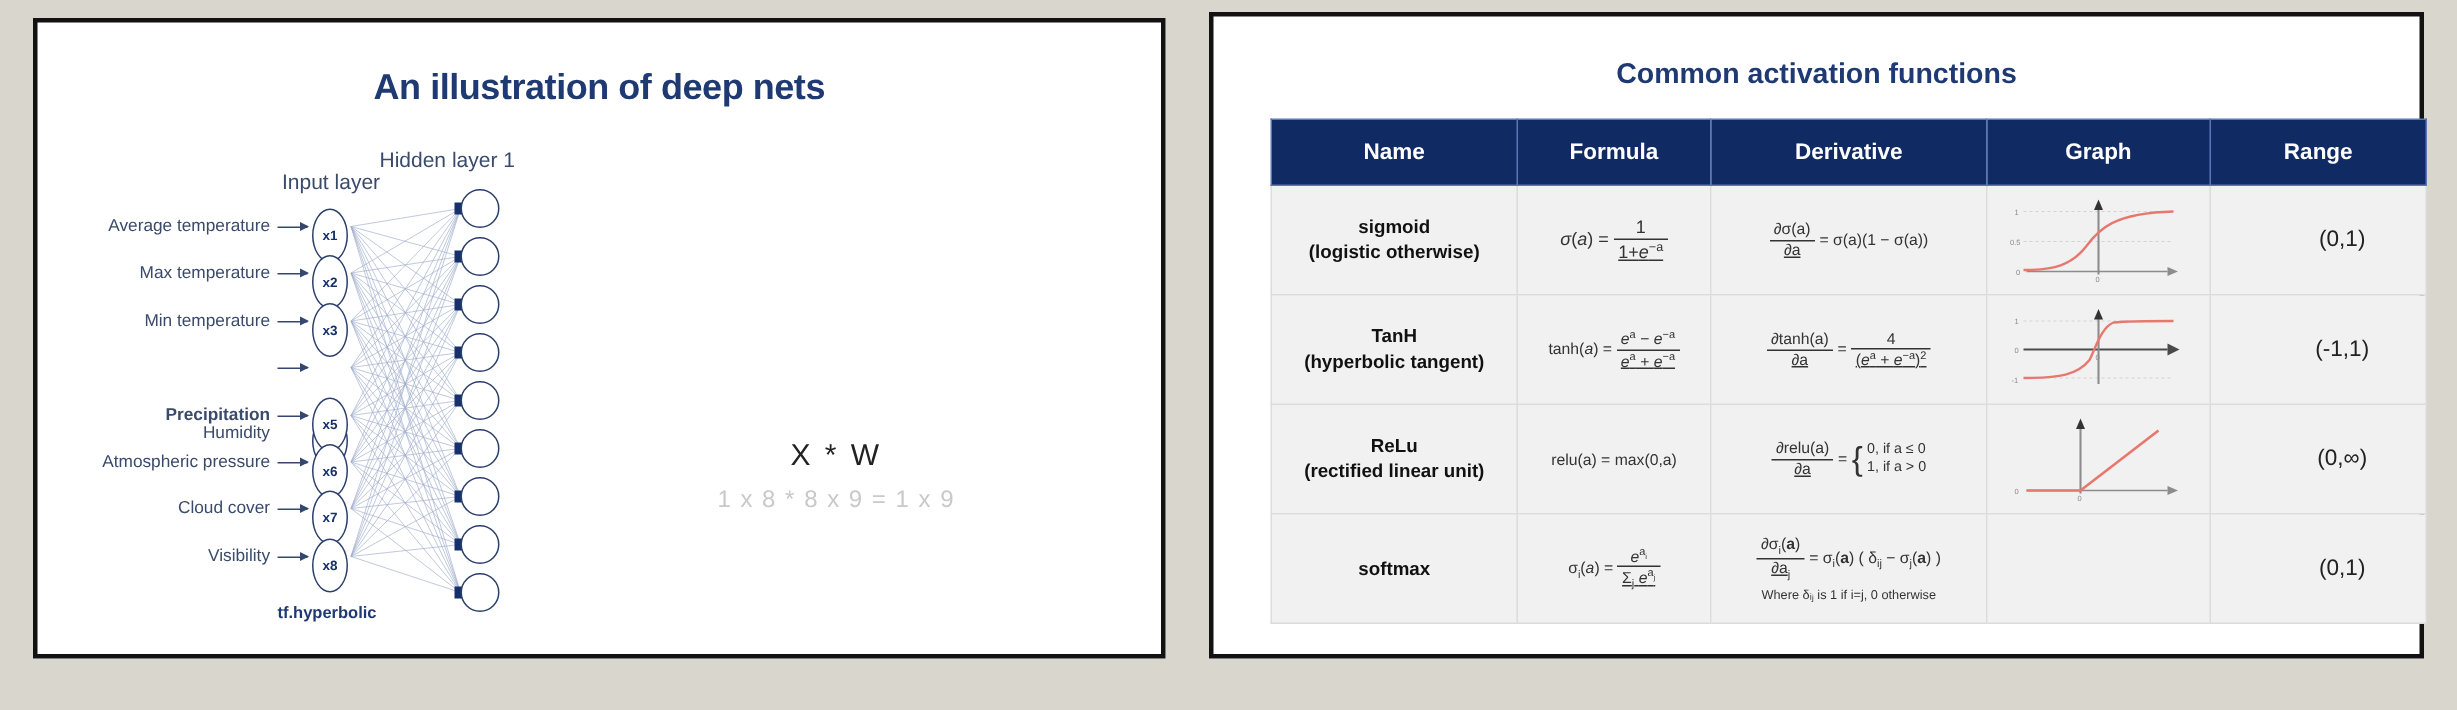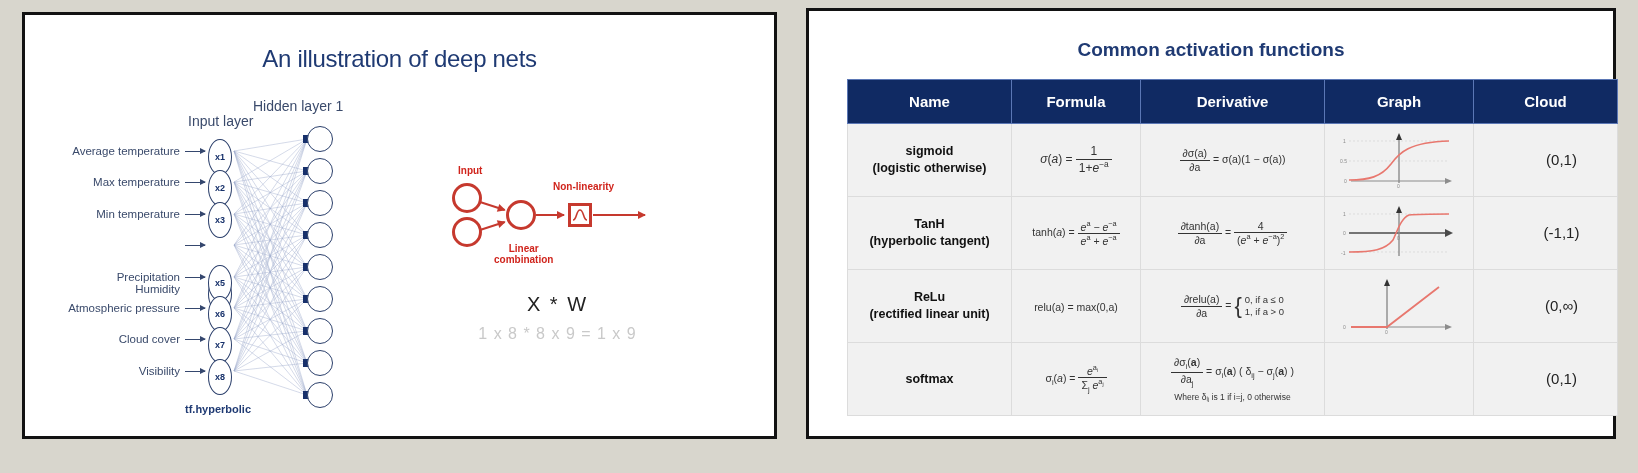--- a/index.html
+++ b/index.html
@@ -16,21 +16,21 @@
     border:3px solid #121212;
     box-sizing:border-box;
   }
   #slide-left{left:22px;top:12px;width:755px;height:427px;}
   #slide-right{left:806px;top:8px;width:810px;height:431px;}
 
   
   .left-title{
     position:absolute;left:0;top:30px;width:100%;
     text-align:center;
-    color:#1f3a73;font-size:24px;font-weight:normal;
+    color:#1f3a73;font-size:24px;font-weight:bold;
     letter-spacing:-0.3px;
   }
   .nn{position:absolute;left:0;top:0;width:420px;height:427px;}
   .lbl{
     position:absolute;text-align:right;
     color:#3a4a6b;font-size:11.5px;white-space:nowrap;
   }
   .layer-cap{
     position:absolute;color:#3a4a6b;font-size:14px;white-space:nowrap;
   }
@@ -106,21 +106,21 @@
   .c-graph{width:140px;}
   .c-range{width:135px;}
   .fname{font-size:12.5px;font-weight:bold;color:#111;line-height:1.35;}
   .formula{font-size:12px;color:#333;}
   .deriv{font-size:10.5px;color:#333;}
   .note{font-size:8.5px;color:#333;margin-top:3px;}
   .range{font-size:15px;color:#222;margin-left:32px;}
 
   .frac{display:inline-block;vertical-align:middle;text-align:center;line-height:1.15;}
   .frac .num{display:block;border-bottom:1px solid #333;padding:0 3px;}
-  .frac .den{display:block;padding:0 3px;}
+  .frac .den{display:block;padding:0 3px;text-decoration:underline;}
   .it{font-style:italic;}
   sub{font-size:0.7em;}
   sup{font-size:0.7em;}
 
   .gwrap{position:relative;width:120px;height:58px;margin:0 auto;}
   .gwrap svg{display:block;}
   .gtick{font-size:5px;fill:#8a8a8a;font-family:"Liberation Sans", sans-serif;}
 </style>
 </head>
 <body>
@@ -131,21 +131,21 @@
 
   <div class="nn">
 
     <div class="layer-cap" style="left:163px;top:98px;">Input layer</div>
     <div class="layer-cap" style="left:228px;top:83px;">Hidden layer 1</div>
 
     <div class="lbl" style="left:0px;top:130px;width:155px;">Average temperature</div>
     <div class="lbl" style="left:0px;top:161px;width:155px;">Max temperature</div>
     <div class="lbl" style="left:0px;top:193px;width:155px;">Min temperature</div>
     <div class="lbl" style="left:0px;top:224px;width:155px;margin-top:44px;">Humidity</div>
-    <div class="lbl" style="left:0px;top:256px;width:155px;">Precipitation</div>
+    <div class="lbl" style="left:0px;top:256px;width:155px;font-weight:bold;">Precipitation</div>
     <div class="lbl" style="left:0px;top:287px;width:155px;">Atmospheric pressure</div>
     <div class="lbl" style="left:0px;top:318px;width:155px;">Cloud cover</div>
     <div class="lbl" style="left:0px;top:350px;width:155px;">Visibility</div>
 
     <div class="arrow-in" style="left:160px;top:136px;width:20px;"></div>
     <div class="arrow-in" style="left:160px;top:167px;width:20px;"></div>
     <div class="arrow-in" style="left:160px;top:199px;width:20px;"></div>
     <div class="arrow-in" style="left:160px;top:230px;width:20px;"></div>
     <div class="arrow-in" style="left:160px;top:262px;width:20px;"></div>
     <div class="arrow-in" style="left:160px;top:293px;width:20px;"></div>
@@ -255,56 +255,36 @@
     <div class="hnode" style="left:282px;top:207px;"></div>
     <div class="hnode" style="left:282px;top:239px;"></div>
     <div class="hnode" style="left:282px;top:271px;"></div>
     <div class="hnode" style="left:282px;top:303px;"></div>
     <div class="hnode" style="left:282px;top:335px;"></div>
     <div class="hnode" style="left:282px;top:367px;"></div>
 
     <div class="tfph">tf.hyperbolic</div>
   </div>
 
-  <div class="neuron">
-    <div class="rlabel" style="left:8px;top:0px;">Input</div>
-    <div class="rcircle" style="left:2px;top:18px;"></div>
-    <div class="rcircle" style="left:2px;top:52px;"></div>
-    <div class="rcircle" style="left:56px;top:35px;"></div>
-    <div class="rline" style="left:30px;top:36px;width:26px;transform:rotate(18deg);transform-origin:left center;"></div>
-    <div class="rline" style="left:30px;top:64px;width:26px;transform:rotate(-18deg);transform-origin:left center;"></div>
-    <div class="rline" style="left:86px;top:49px;width:28px;"></div>
-    <div class="rbox" style="left:118px;top:38px;">
-      <svg width="18" height="18" viewBox="0 0 18 18">
-        <path d="M2 14 C6 14 5 4 9 4 C13 4 12 14 16 14" stroke="#c6392e" stroke-width="1.6" fill="none"></path>
-      </svg>
-    </div>
-    <div class="rline" style="left:143px;top:49px;width:52px;"></div>
-    <div class="rlabel" style="left:103px;top:16px;">Non-linearity</div>
-    <div class="rlabel" style="left:44px;top:78px;text-align:center;">
-      <span>Linear</span><br>
-      <span>combination</span>
-    </div>
-  </div>
 
   <div class="xw">X  *  W</div>
   <div class="dims">1 x 8   *   8 x 9  =  1 x 9</div>
 </div>
 
 <div class="slide" id="slide-right">
   <div class="right-title">Common activation functions</div>
 
   <table class="af">
     <thead>
       <tr>
         <th class="c-name">Name</th>
         <th class="c-formula">Formula</th>
         <th class="c-deriv">Derivative</th>
         <th class="c-graph">Graph</th>
-        <th class="c-range">Cloud</th>
+        <th class="c-range">Range</th>
       </tr>
     </thead>
     <tbody>
 
       <tr>
         <td>
           <div class="fname">
             <span>sigmoid</span><br>
             <span>(logistic otherwise)</span>
           </div>

